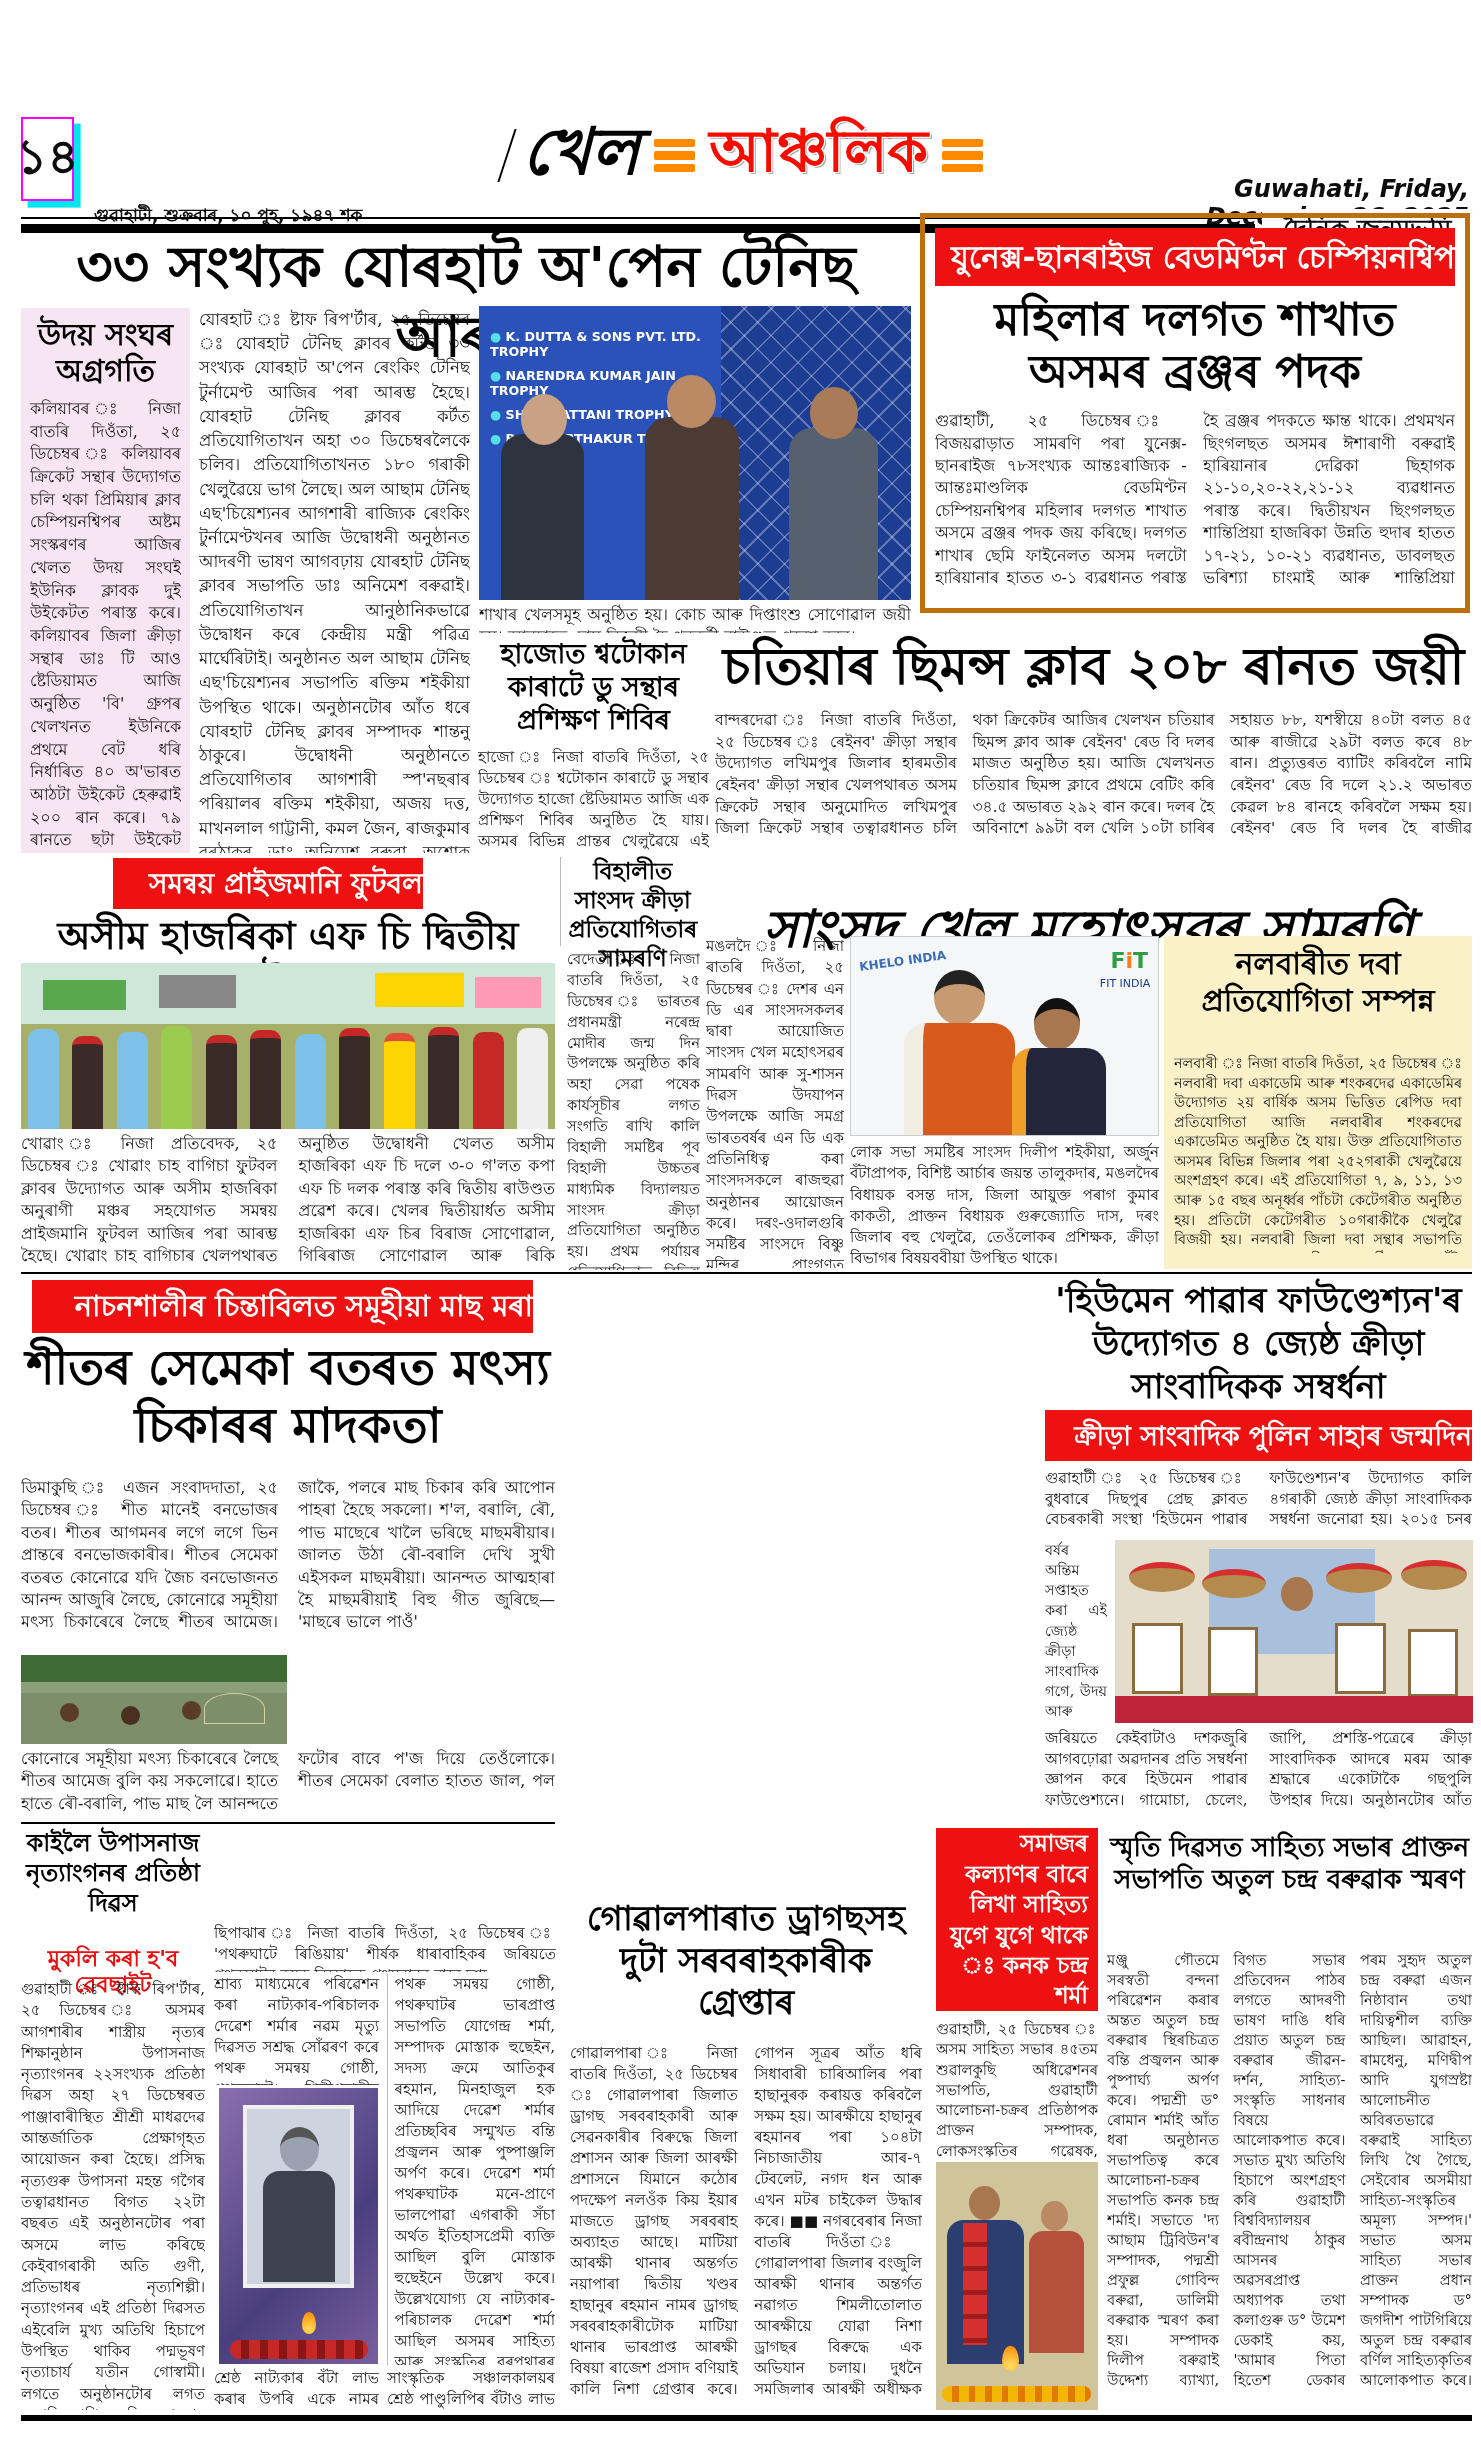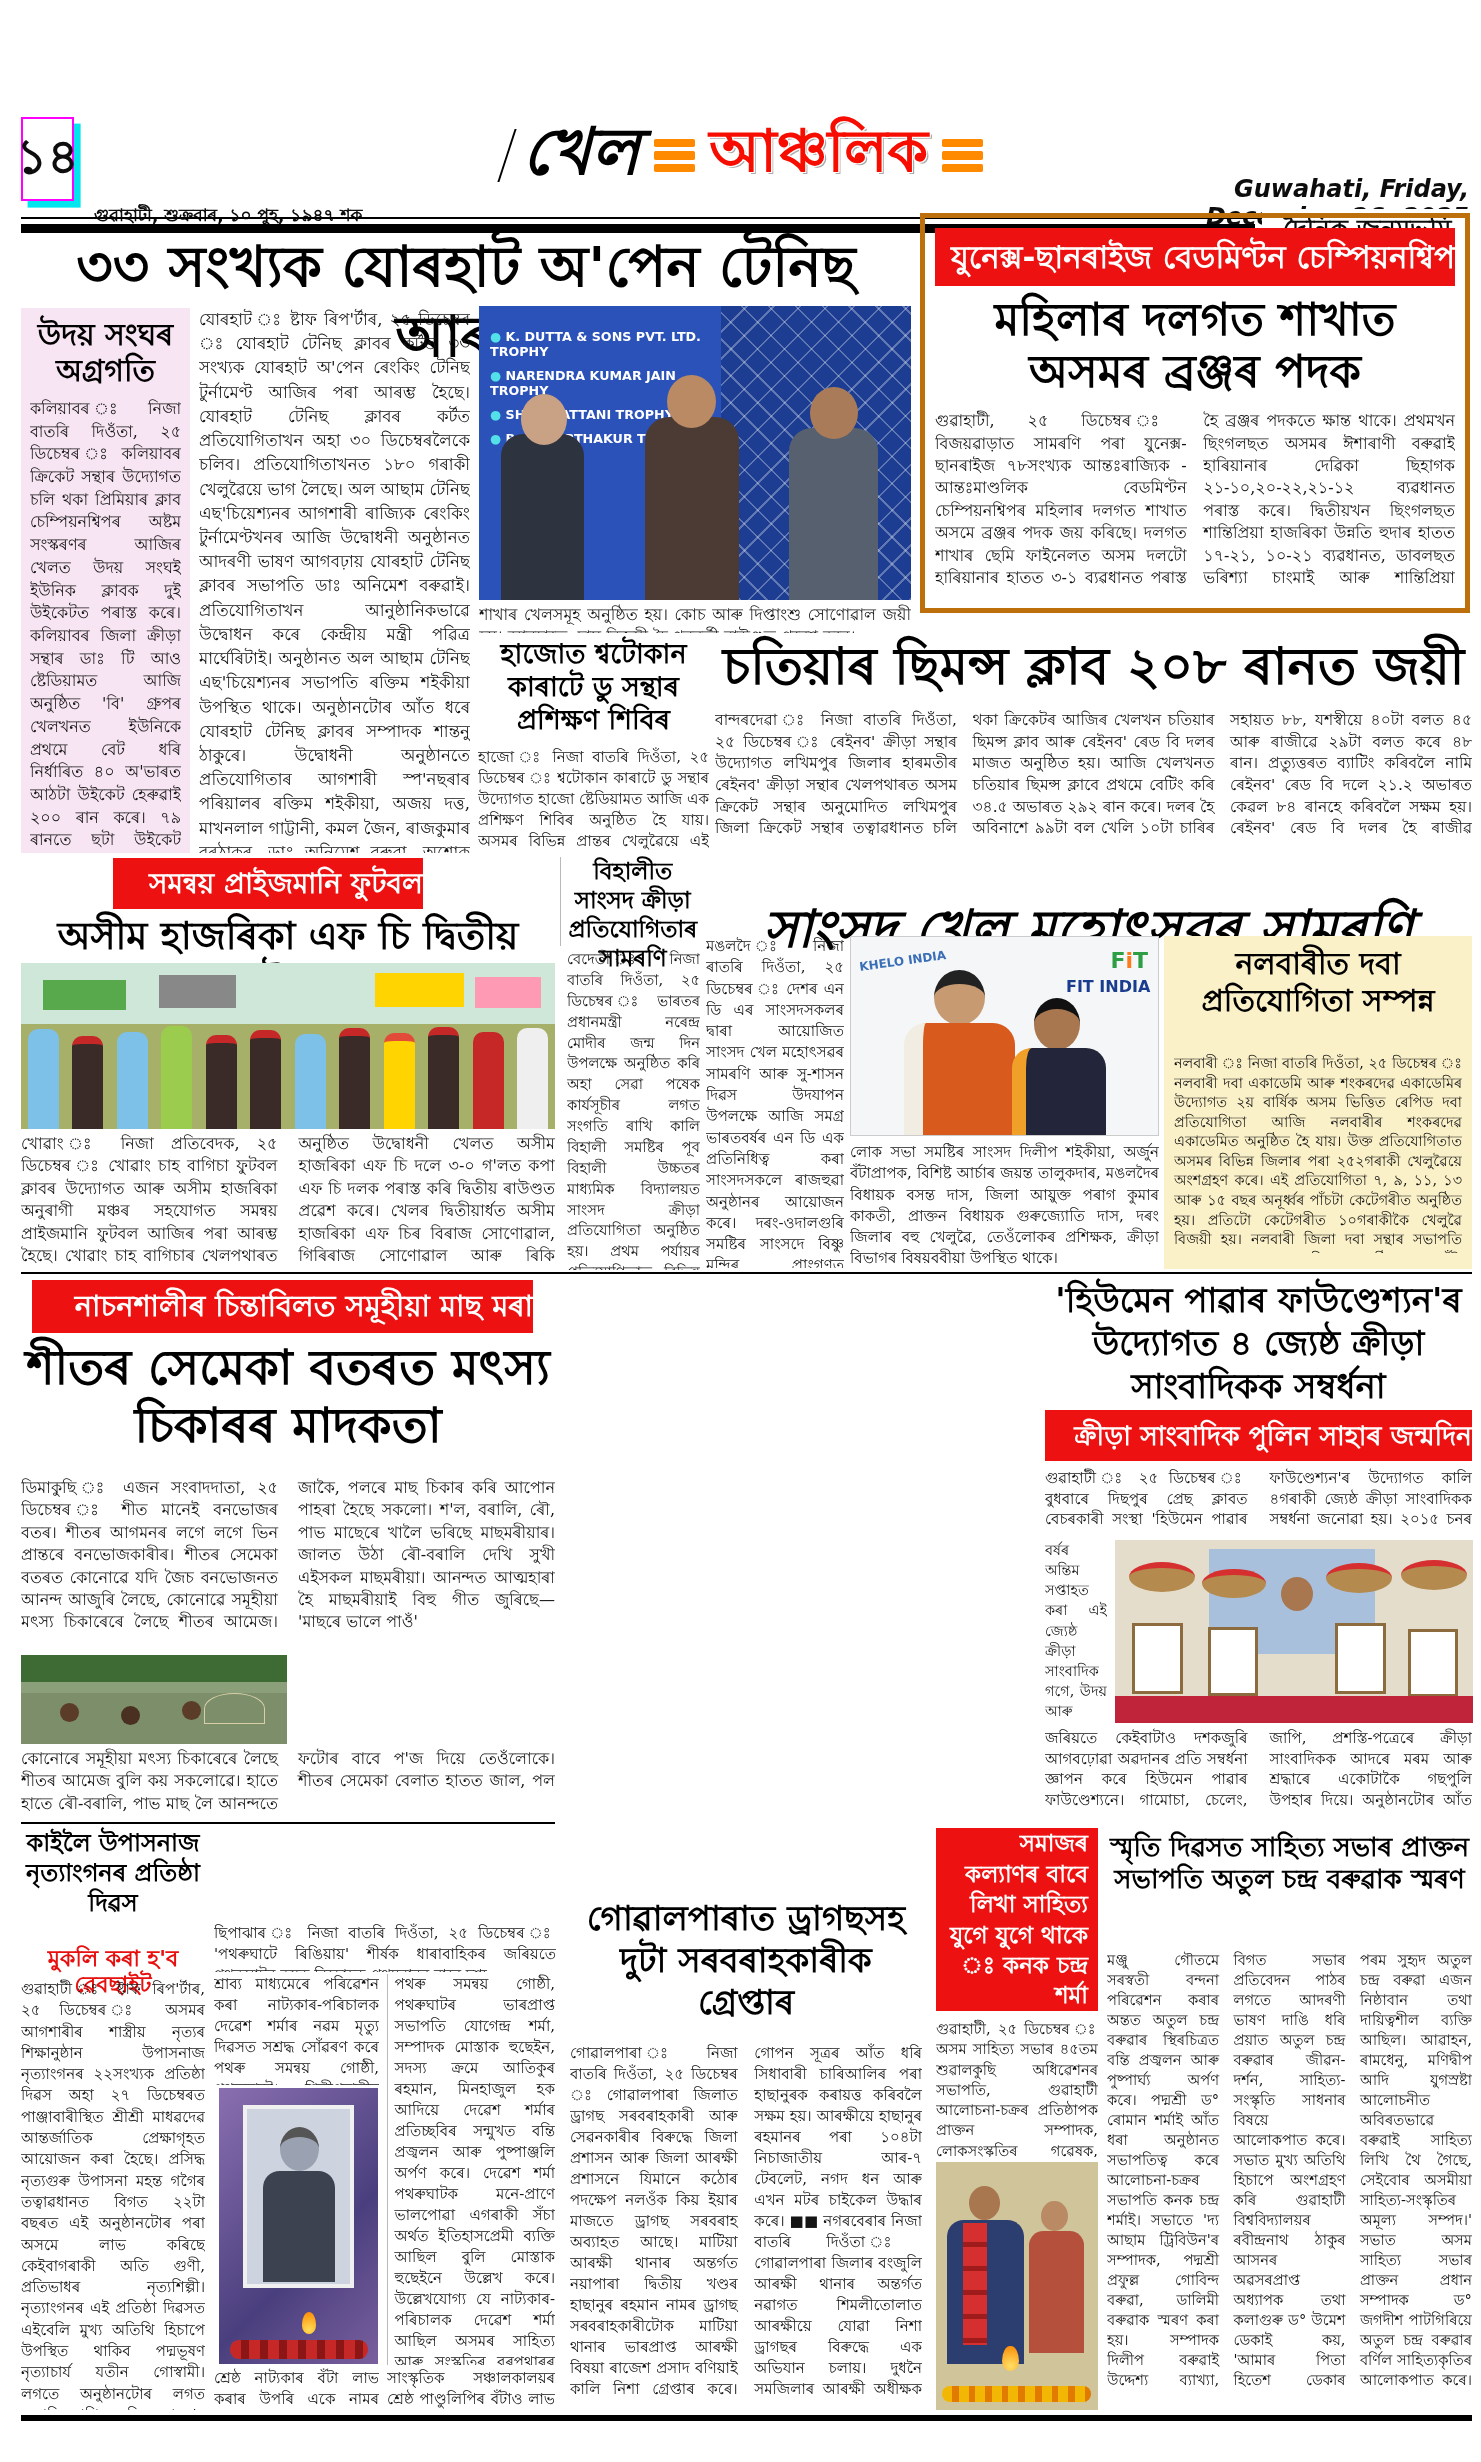--- a/index.html
+++ b/index.html
@@ -118,21 +118,21 @@
   <div class="abs bodytext" style="left:21px;top:1133px;width:534px;height:136px;font-size:16px;line-height:1.4;column-count:2;column-gap:21px;">খোৱাং ঃ নিজা প্ৰতিবেদক, ২৫ ডিচেম্বৰ ঃ খোৱাং চাহ বাগিচা ফুটবল ক্লাবৰ উদ্যোগত আৰু অসীম হাজৰিকা অনুৰাগী মঞ্চৰ সহযোগত সমন্বয় প্ৰাইজমানি ফুটবল আজিৰ পৰা আৰম্ভ হৈছে। খোৱাং চাহ বাগিচাৰ খেলপথাৰত অনুষ্ঠিত উদ্বোধনী খেলত অসীম হাজৰিকা এফ চি দলে ৩-০ গ'লত কপা এফ চি দলক পৰাস্ত কৰি দ্বিতীয় ৰাউণ্ডত প্ৰৱেশ কৰে। খেলৰ দ্বিতীয়াৰ্ধত অসীম হাজৰিকা এফ চিৰ বিৰাজ সোণোৱাল, গিৰিৰাজ সোণোৱাল আৰু ৰিকি শইকীয়াই এটাকৈ গ'ল দিয়ে। খেলৰ আৰম্ভণিতে জিলা উন্নয়ন প্ৰাধিকৰণৰ অধ্যক্ষ অসীম হাজৰিকা, সূৰ্য গোহাঁই, মৰাণ শাখা সাহিত্য সভাৰ কোষাধ্যক্ষ ৰতন মিৰ্ধা, সত্যৰাম গগৈ, ভীমবাহাদুৰ পাতৰকে ধৰি কেইবাগৰাকী আমন্ত্ৰিত অতিথিক খেলুৱৈ দলক পৰিচয় কৰাই দিয়ে। উদ্বোধনী অনুষ্ঠানৰ আঁত ধৰে চিণ্টু মানকিয়ে। ২৬ ডিচেম্বৰত খোৱাং বাগিচা খেলপথাৰত চেঁচা ব্ৰাদাৰ্ছ এফ চি আৰু দিৰৈ এফ চিয়ে খেলিব।</div>
 
   <div class="abs headline colrule" style="left:560px;top:857px;width:139px;height:89px;font-size:23px;line-height:1.26;padding-left:5.5px;">বিহালীত সাংসদ ক্ৰীড়া প্ৰতিযোগিতাৰ সামৰণি</div>
   <div class="abs bodytext" style="left:567px;top:949px;width:133px;height:321px;font-size:14.7px;line-height:1.42;">বেদেতী ঃ নিজা বাতৰি দিওঁতা, ২৫ ডিচেম্বৰ ঃ ভাৰতৰ প্ৰধানমন্ত্ৰী নৰেন্দ্ৰ মোদীৰ জন্ম দিন উপলক্ষে অনুষ্ঠিত কৰি অহা সেৱা পষেক কাৰ্যসূচীৰ লগত সংগতি ৰাখি কালি বিহালী সমষ্টিৰ পূব বিহালী উচ্চতৰ মাধ্যমিক বিদ্যালয়ত সাংসদ ক্ৰীড়া প্ৰতিযোগিতা অনুষ্ঠিত হয়। প্ৰথম পৰ্যায়ৰ প্ৰতিযোগিতাত বিভিন্ন বিদ্যালয়ৰ ছাত্ৰ-ছাত্ৰীয়ে অংশগ্ৰহণ কৰে।</div>
 
   <div class="abs headline" style="left:704px;top:862px;width:768px;height:63px;font-size:52px;line-height:62px;font-style:italic;margin-top:36px;">সাংসদ খেল মহোৎসৱৰ সামৰণি</div>
   <div class="abs bodytext" style="left:706px;top:936px;width:138px;height:332px;font-size:15px;line-height:1.42;">মঙলদৈ ঃ নিজা ৰাতৰি দিওঁতা, ২৫ ডিচেম্বৰ ঃ দেশৰ এন ডি এৰ সাংসদসকলৰ দ্বাৰা আয়োজিত সাংসদ খেল মহোৎসৱৰ সামৰণি আৰু সু-শাসন দিৱস উদযাপন উপলক্ষে আজি সমগ্ৰ ভাৰতবৰ্ষৰ এন ডি এক প্ৰতিনিধিত্ব কৰা সাংসদসকলে ৰাজহুৱা অনুষ্ঠানৰ আয়োজন কৰে। দৰং-ওদালগুৰি সমষ্টিৰ সাংসদে বিষ্ণু মন্দিৰ প্ৰাংগণত আয়োজন কৰে। নিৰ্বাচিত কিছু খেলত অসমৰ দৰং জিলাৰ পৰ্যায়ৰ ছাব জুনিয়ৰ শাখাৰ শান্তি কুমাৰী আদি খেলুৱৈৰ বাৰ্তালাপত অংশ লয়।</div>
 
   <div class="photo" style="left:850px;top:936px;width:309px;height:200px;background:#f4f6f8;border:0.6px solid #ccc;">
     <div class="abs" style="right:10px;top:11px;font-size:22px;font-weight:bold;color:#2e9e44;">F<span style="color:#ff7a1a;">i</span>T</div>
-    <div class="abs" style="right:7.7px;top:40px;font-size:16px;font-weight:bold;color:#1a3c8f;">FIT INDIA</div>
+    <div class="abs" style="right:7.7px;top:40px;font-size:11px;font-weight:normal;color:#1a3c8f;">FIT INDIA</div>
     <div class="abs" style="left:7.7px;top:16.6px;font-size:12px;font-weight:bold;color:#3a6fb8;transform:rotate(-8deg);">KHELO INDIA</div>
     <div class="fig head-circle" style="left:83px;top:33px;width:51px;height:55px;background:#c79a72;border-top:14.4px solid #222;"></div>
     <div class="fig" style="left:53px;top:86px;width:111px;height:114px;background:#d85a1c;border-left:19px solid #f2ede2;border-radius:22px 22px 0 0;"></div>
     <div class="fig head-circle" style="left:183px;top:61px;width:46px;height:52px;background:#a8764f;border-top:11px solid #111;"></div>
     <div class="fig" style="left:161px;top:111px;width:94px;height:90px;background:#23263a;border-left:14.4px solid #f0a028;border-radius:20px 20px 0 0;"></div>
   </div>
   <div class="abs bodytext" style="left:850px;top:1142px;width:309px;height:127px;font-size:15px;line-height:1.42;">লোক সভা সমষ্টিৰ সাংসদ দিলীপ শইকীয়া, অৰ্জুন বঁটাপ্ৰাপক, বিশিষ্ট আৰ্চাৰ জয়ন্ত তালুকদাৰ, মঙলদৈৰ বিধায়ক বসন্ত দাস, জিলা আয়ুক্ত পৰাগ কুমাৰ কাকতী, প্ৰাক্তন বিধায়ক গুৰুজ্যোতি দাস, দৰং জিলাৰ বহু খেলুৱৈ, তেওঁলোকৰ প্ৰশিক্ষক, ক্ৰীড়া বিভাগৰ বিষয়ববীয়া উপস্থিত থাকে।</div>
 
   <div class="abs yellowbox" style="left:1164px;top:936px;width:308px;height:333px;padding:10px;">
     <div class="headline" style="font-size:30px;line-height:1.22;height:108px;">নলবাৰীত দবা প্ৰতিযোগিতা সম্পন্ন</div>

